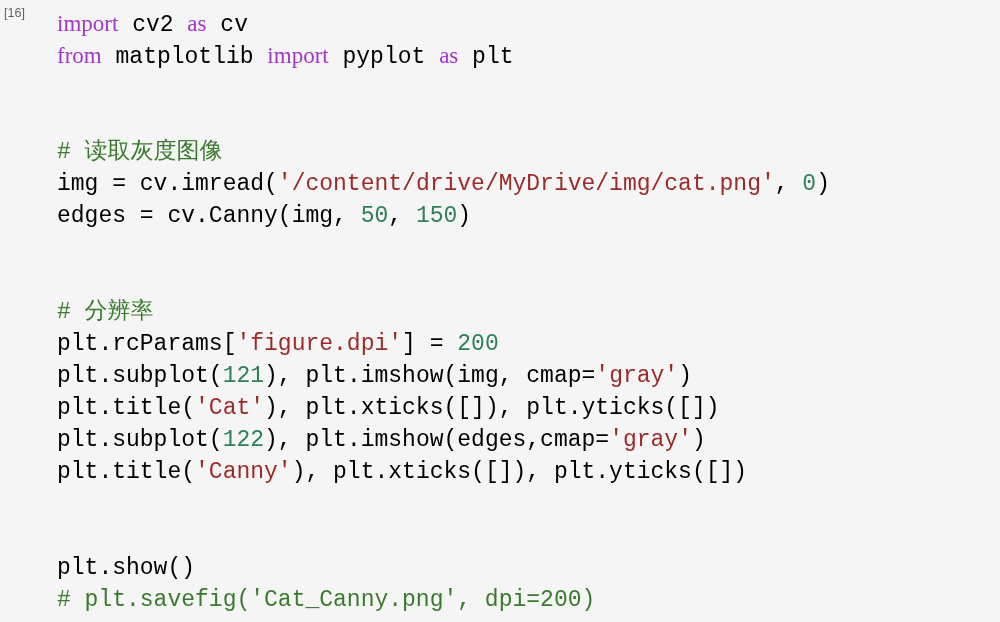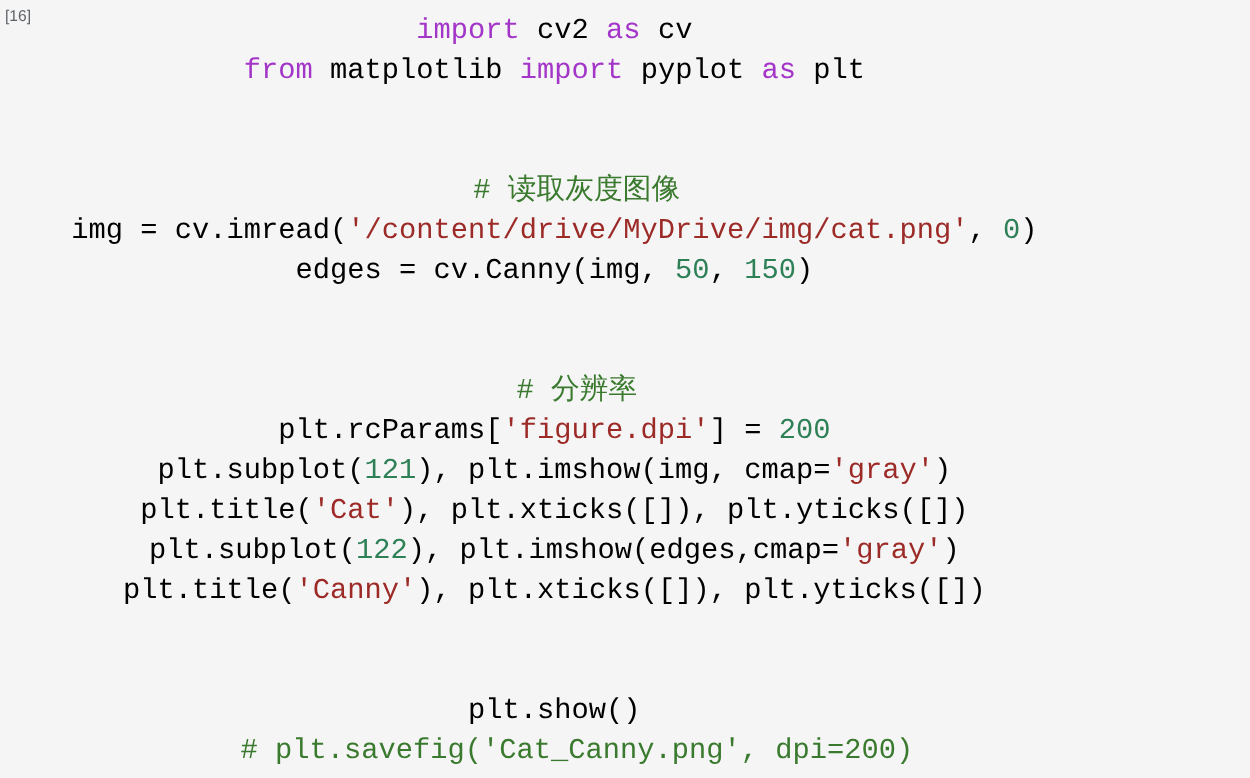--- a/index.html
+++ b/index.html
@@ -14,21 +14,20 @@
     font-family: "Liberation Mono", "DejaVu Sans Mono", monospace;
     overflow: hidden;
   }
 
   #cell {
     position: relative;
     width: 1000px;
     height: 622px;
     background: #f5f5f5;
     box-sizing: border-box;
-    text-align: center;
   }
 
   #exec-count {
     position: absolute;
     left: 4px;
     top: 7px;
     font-family: "Liberation Sans", sans-serif;
     font-size: 12.5px;
     line-height: 1;
     color: #5f6368;
@@ -46,24 +45,24 @@
     white-space: pre;
     color: #202124;
     letter-spacing: 0px;
   }
 
   .line {
     height: 32px;
     white-space: pre;
   }
 
-  .kw   { color: #a335c8; }
+  .kw   { color: #a335c8; font-family: Liberation Serif, serif; }
   .str  { color: #9c2b28; }
   .num  { color: #2e8057; }
-  .com  { color: #3a7a2e; margin-left: 36px; }
+  .com  { color: #3a7a2e; }
   .pln  { color: #000000; }
   .link {
     color: #9c2b28;
     text-decoration-thickness: 1px;
     text-underline-offset: 3px;
   }
 </style>
 </head>
 <body>
 

